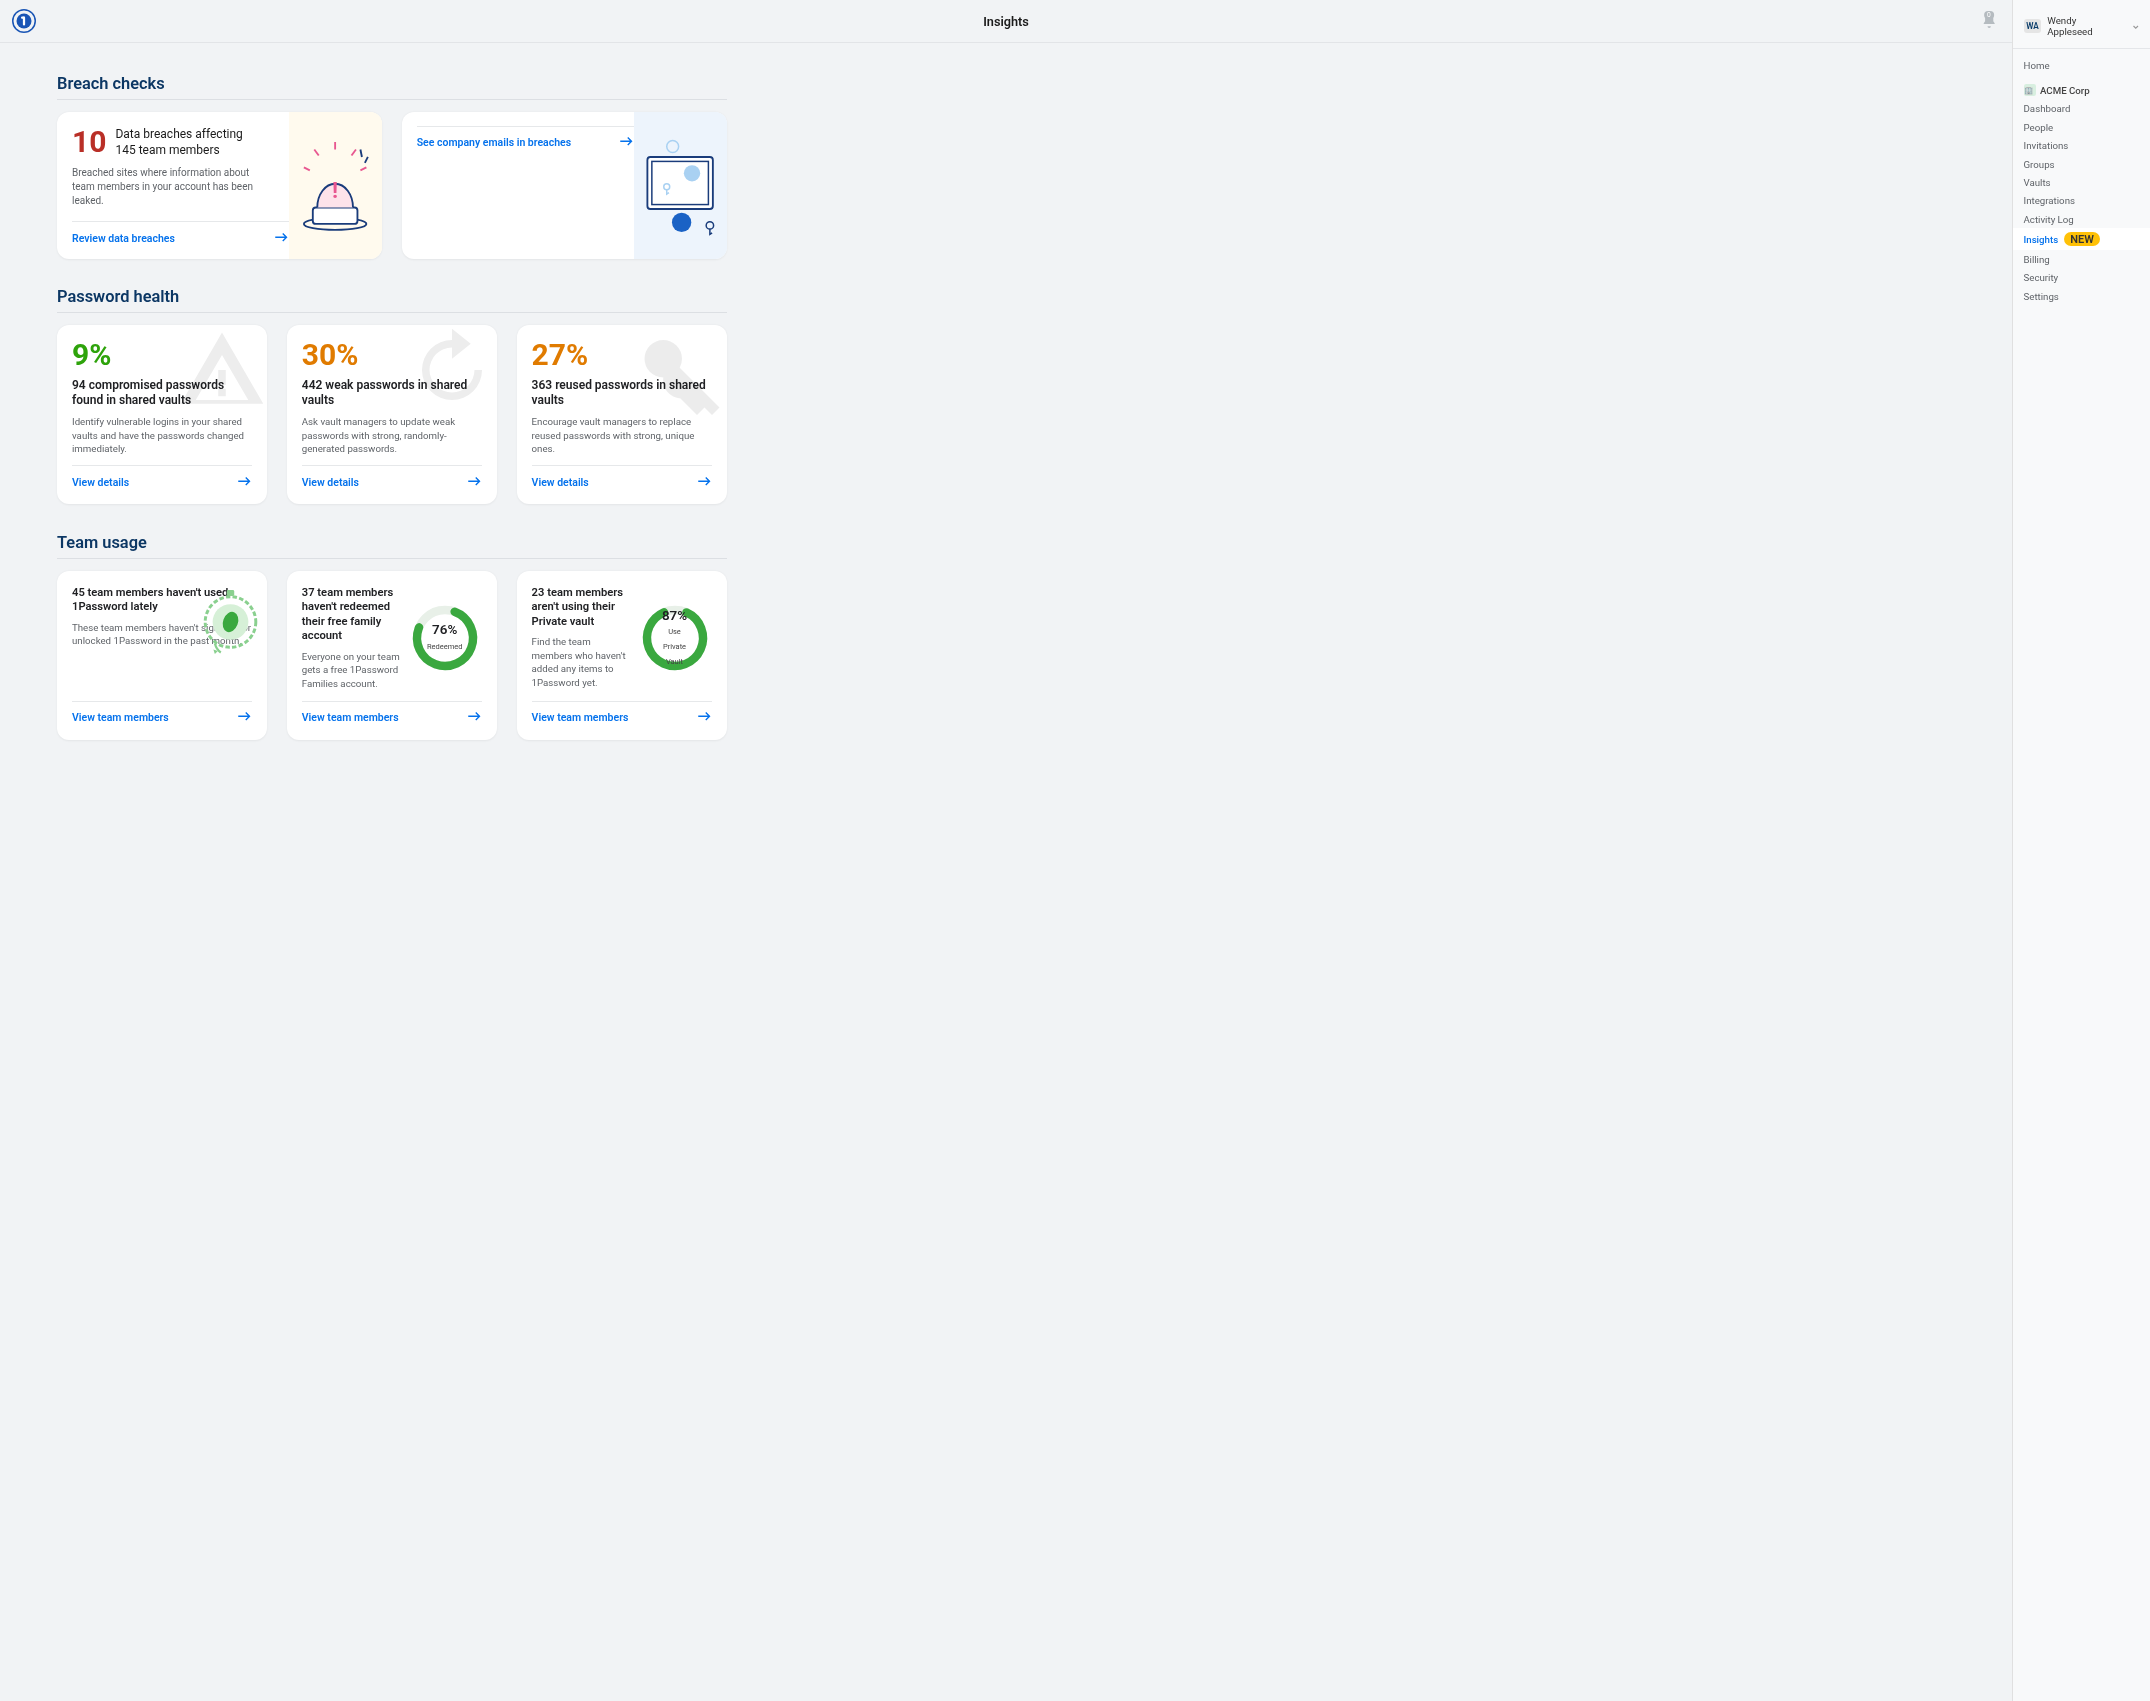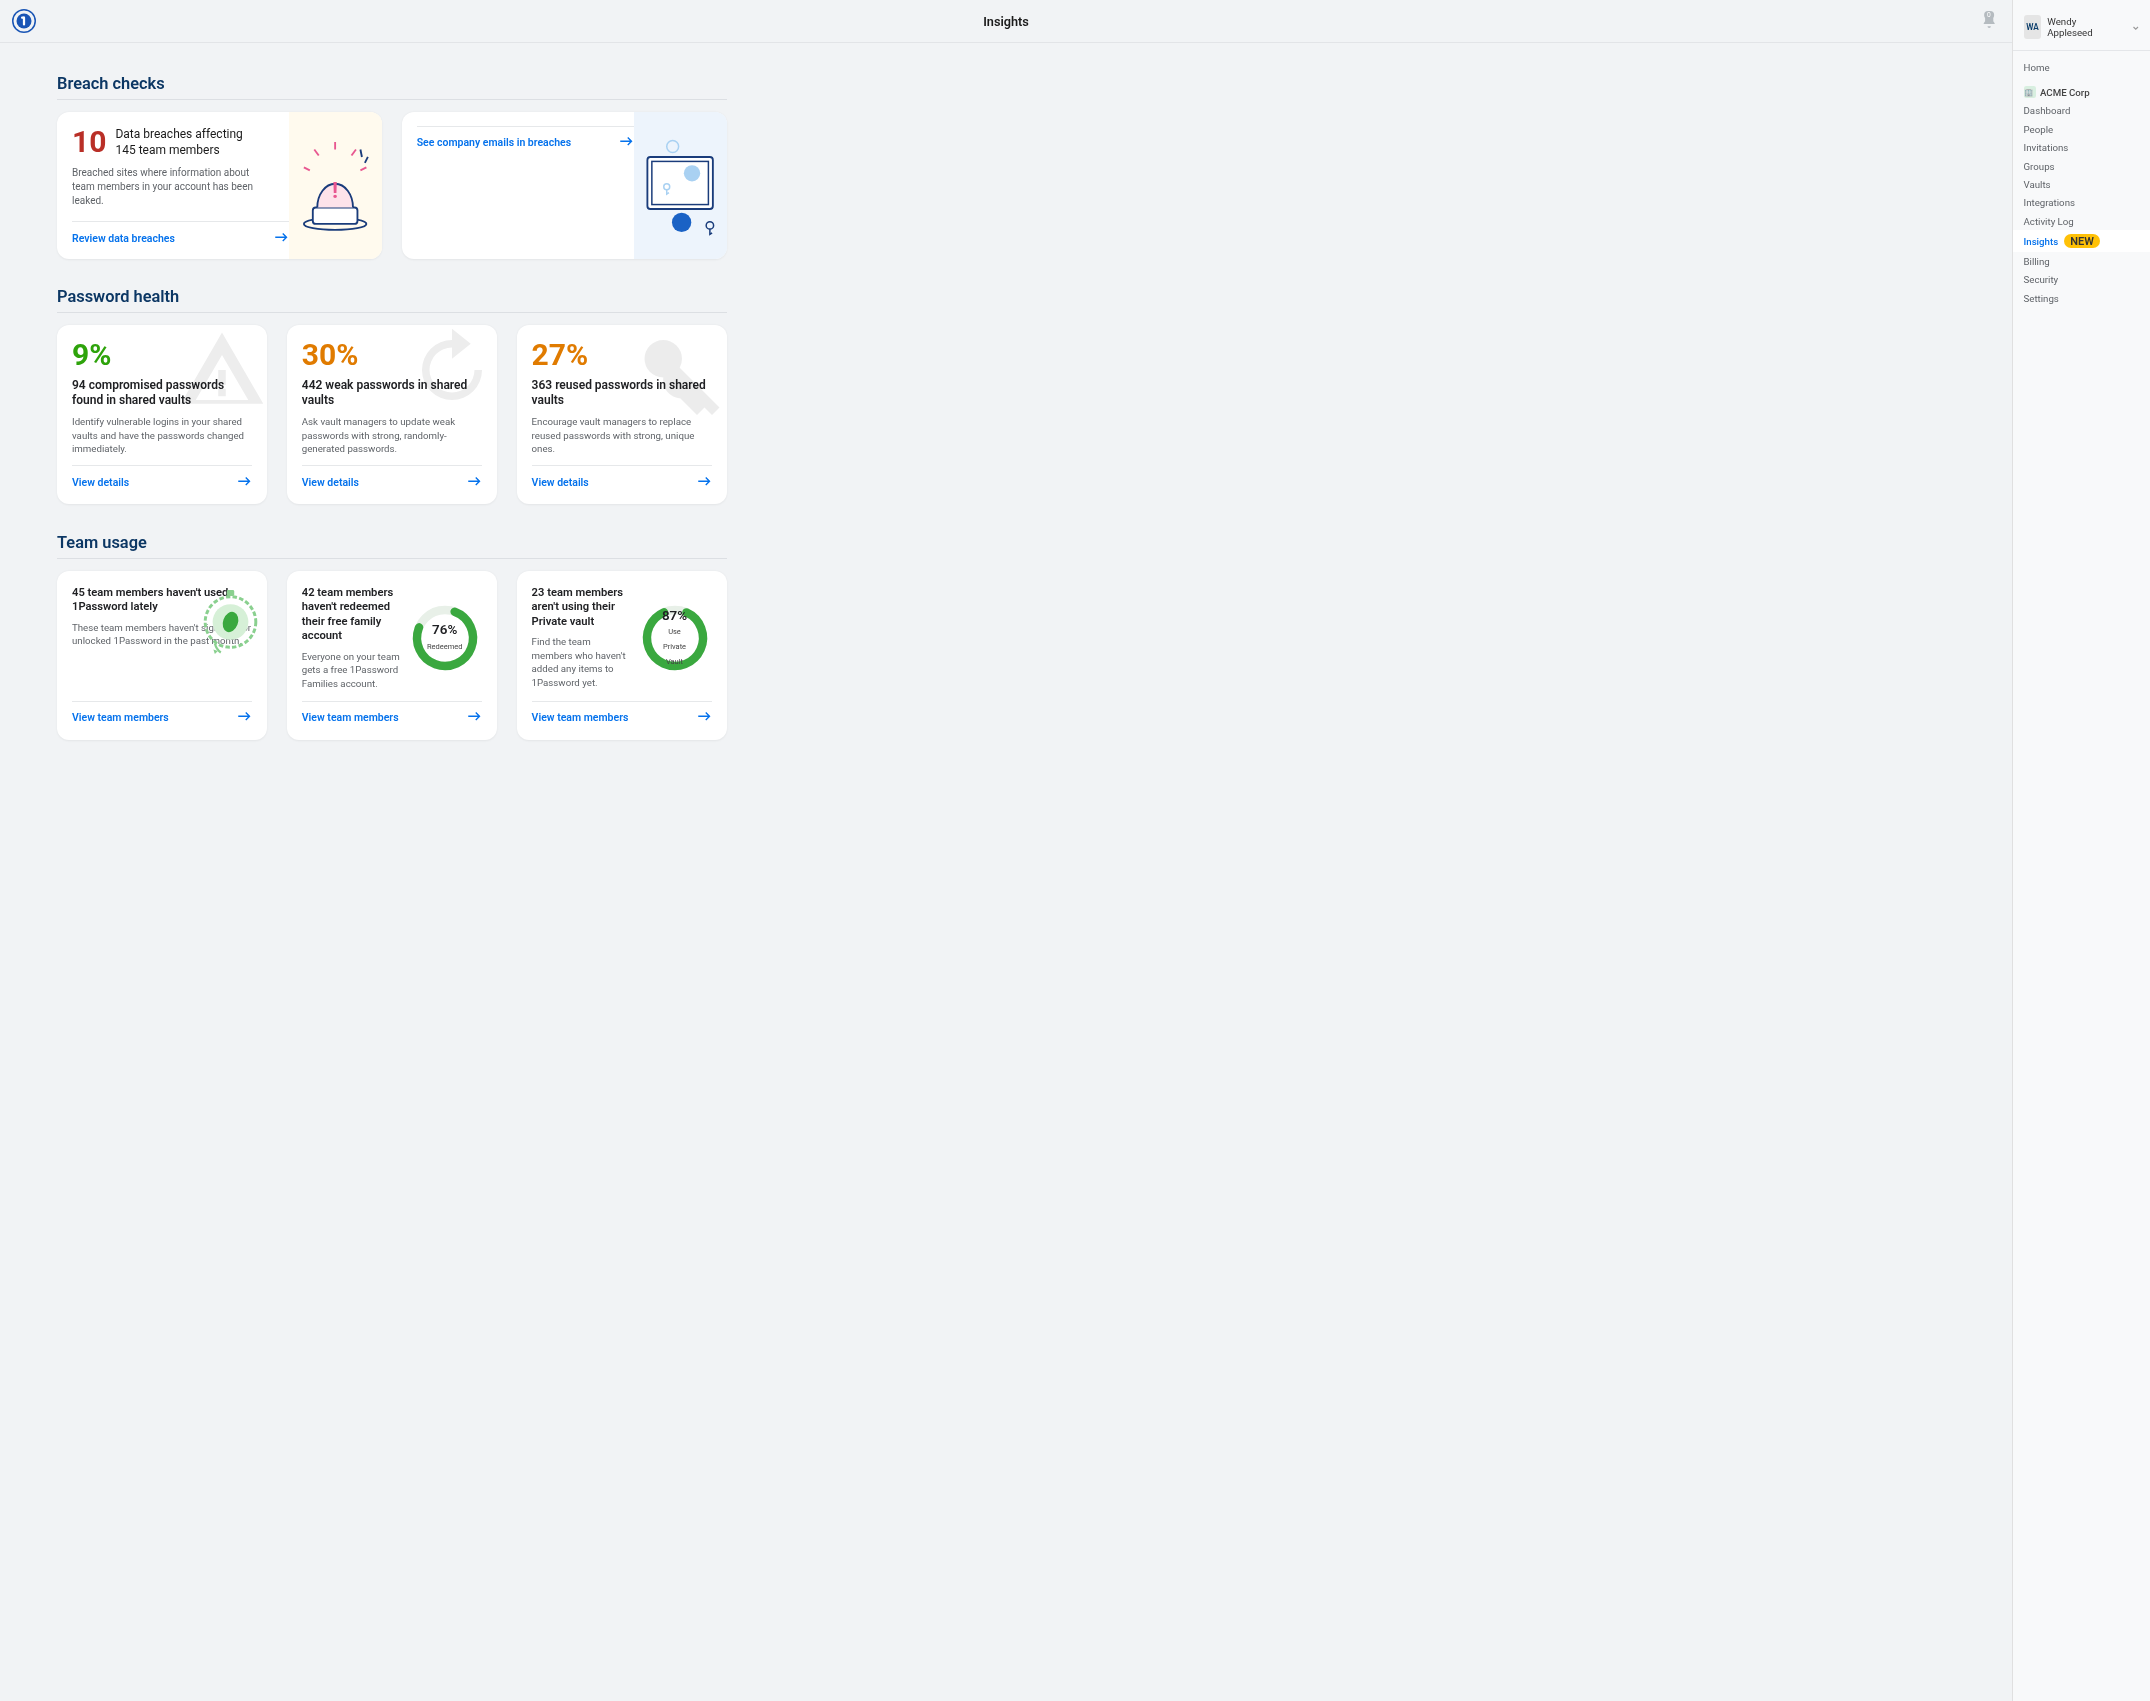--- a/index.html
+++ b/index.html
@@ -211,21 +211,21 @@
     .user-row {
       display: flex;
       align-items: center;
       gap: 6px;
       padding: 3px 10.5px 10.5px;
       border-bottom: 0.7px solid #e4e6e9;
       margin-bottom: 7.5px;
       cursor: pointer;
     }
     .avatar {
-      width: 18px; height: 24px;
+      width: 18px; height: 14px;
       border-radius: 3px;
       background: #e5e5e5;
       color: #0a3d6b;
       font-size: 8.2px;
       font-weight: 600;
       display: flex;
       align-items: center;
       justify-content: center;
     }
     .username { font-size: 9.7px; color: #333; }
@@ -449,21 +449,21 @@
           <span class="card-action">View team members</span>
           <span class="arrow-icon"><svg width="15" height="10.5" viewBox="0 0 24 16" fill="none" stroke="currentColor" stroke-width="2.2">
                 <path d="M2 8h18M14 2l6 6-6 6"></path>
               </svg></span>
         </div>
       </div>
 
       <div class="card usage-card">
         <div class="usage-top">
           <div class="usage-text">
-            <div class="usage-heading">42 team members haven't redeemed their free family account</div>
+            <div class="usage-heading">37 team members haven't redeemed their free family account</div>
             <div class="usage-desc">Everyone on your team gets a free 1Password Families account.</div>
           </div>
           <div class="donut-wrap">
             <div class="donut">
               <svg viewBox="0 0 100 100" width="70" height="70">
                 <circle cx="50" cy="50" r="40" fill="none" stroke="#e8f0e8" stroke-width="12"></circle>
                 <circle cx="50" cy="50" r="40" fill="none" stroke="#3aa83f" stroke-width="12" stroke-dasharray="190 251" stroke-dashoffset="0" transform="rotate(-70 50 50)" stroke-linecap="round"></circle>
               </svg>
               <div class="donut-pct">
                 <span>76%</span><br>

